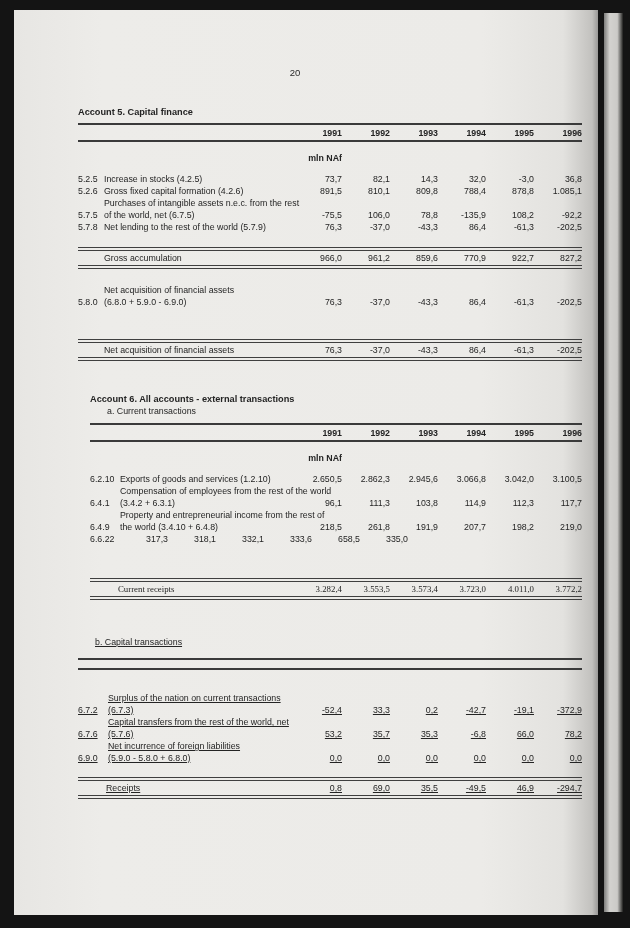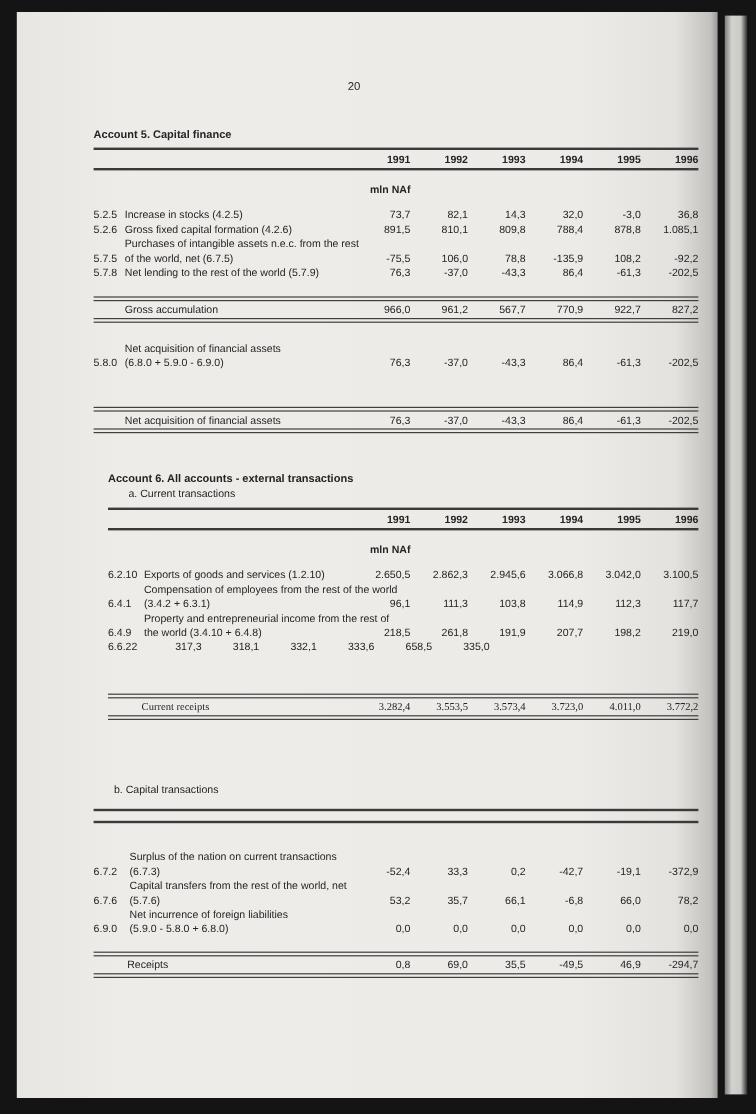--- a/index.html
+++ b/index.html
@@ -54,21 +54,21 @@
   .blk-0-1{margin-top:10px;}
   .blk-0-2{margin-top:9px;}
   .blk-0-3{margin-top:14px;}
   .blk-0-4{margin-top:15px;}
   .blk-0-5{margin-top:31px;}
   .sec-1{margin-top:32px;margin-left:12px;}
   .blk-1-0{margin-top:6px;}
   .blk-1-1{margin-top:10px;}
   .blk-1-2{margin-top:9px;}
   .blk-1-3{margin-top:33px;font-family:Liberation Serif, serif;}
-  .sec-2{margin-top:52px;}
+  .sec-2{margin-top:36px;text-decoration:underline;}
   .blk-2-0{margin-top:10px;}
   .blk-2-1{margin-top:22px;}
   .blk-2-2{margin-top:13px;}
 </style>
 </head>
 <body>
 
 <div class="page">
   <div class="page-num">20</div>
   <div class="content">
@@ -145,21 +145,21 @@
             <div class="num">-202,5</div>
           </div>
         </div>
         <div class="band blk-0-3">
           <div class="hair"></div>
           <div class="bgap"></div>
           <div class="tot-line">
             <div class="tot-lbl">Gross accumulation</div>
             <div class="num">966,0</div>
             <div class="num">961,2</div>
-            <div class="num">567,7</div>
+            <div class="num">859,6</div>
             <div class="num">770,9</div>
             <div class="num">922,7</div>
             <div class="num">827,2</div>
           </div>
           <div class="bgap"></div>
           <div class="hair"></div>
         </div>
         <div class="rows blk-0-4">
           <div class="trow">
             <div class="code">5.8.0</div>
@@ -297,21 +297,21 @@
             <div class="num">-372,9</div>
           </div>
           <div class="trow">
             <div class="code">6.7.6</div>
             <div class="lbl">
               <div class="line">Capital transfers from the rest of the world, net</div>
               <div class="line">(5.7.6)</div>
             </div>
             <div class="num">53,2</div>
             <div class="num">35,7</div>
-            <div class="num">66,1</div>
+            <div class="num">35,3</div>
             <div class="num">-6,8</div>
             <div class="num">66,0</div>
             <div class="num">78,2</div>
           </div>
           <div class="trow">
             <div class="code">6.9.0</div>
             <div class="lbl">
               <div class="line">Net incurrence of foreign liabilities</div>
               <div class="line">(5.9.0 - 5.8.0 + 6.8.0)</div>
             </div>

